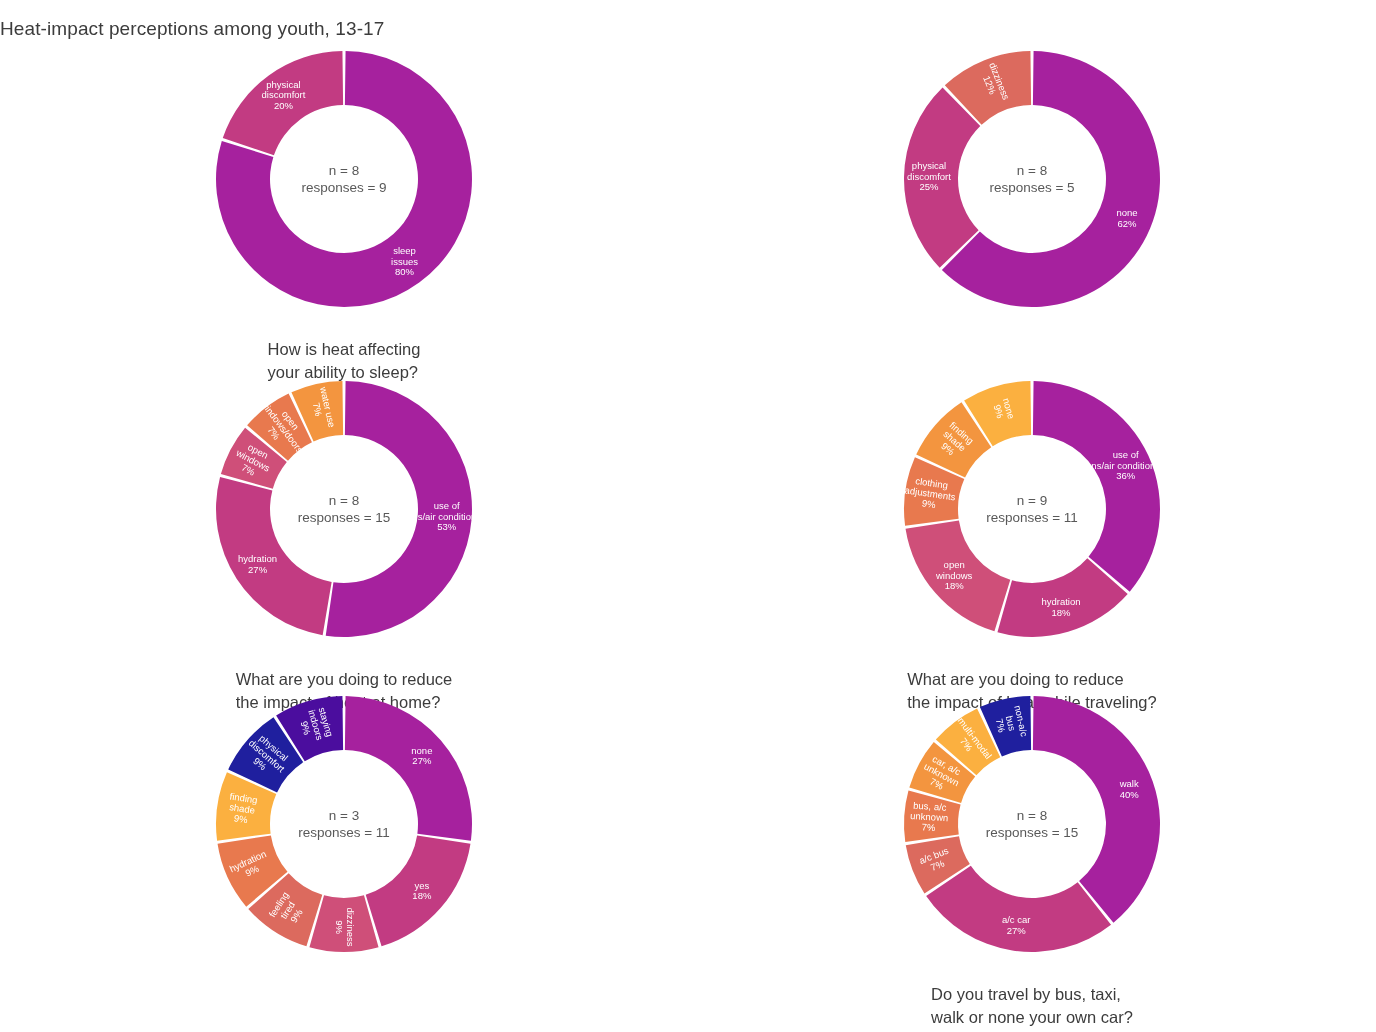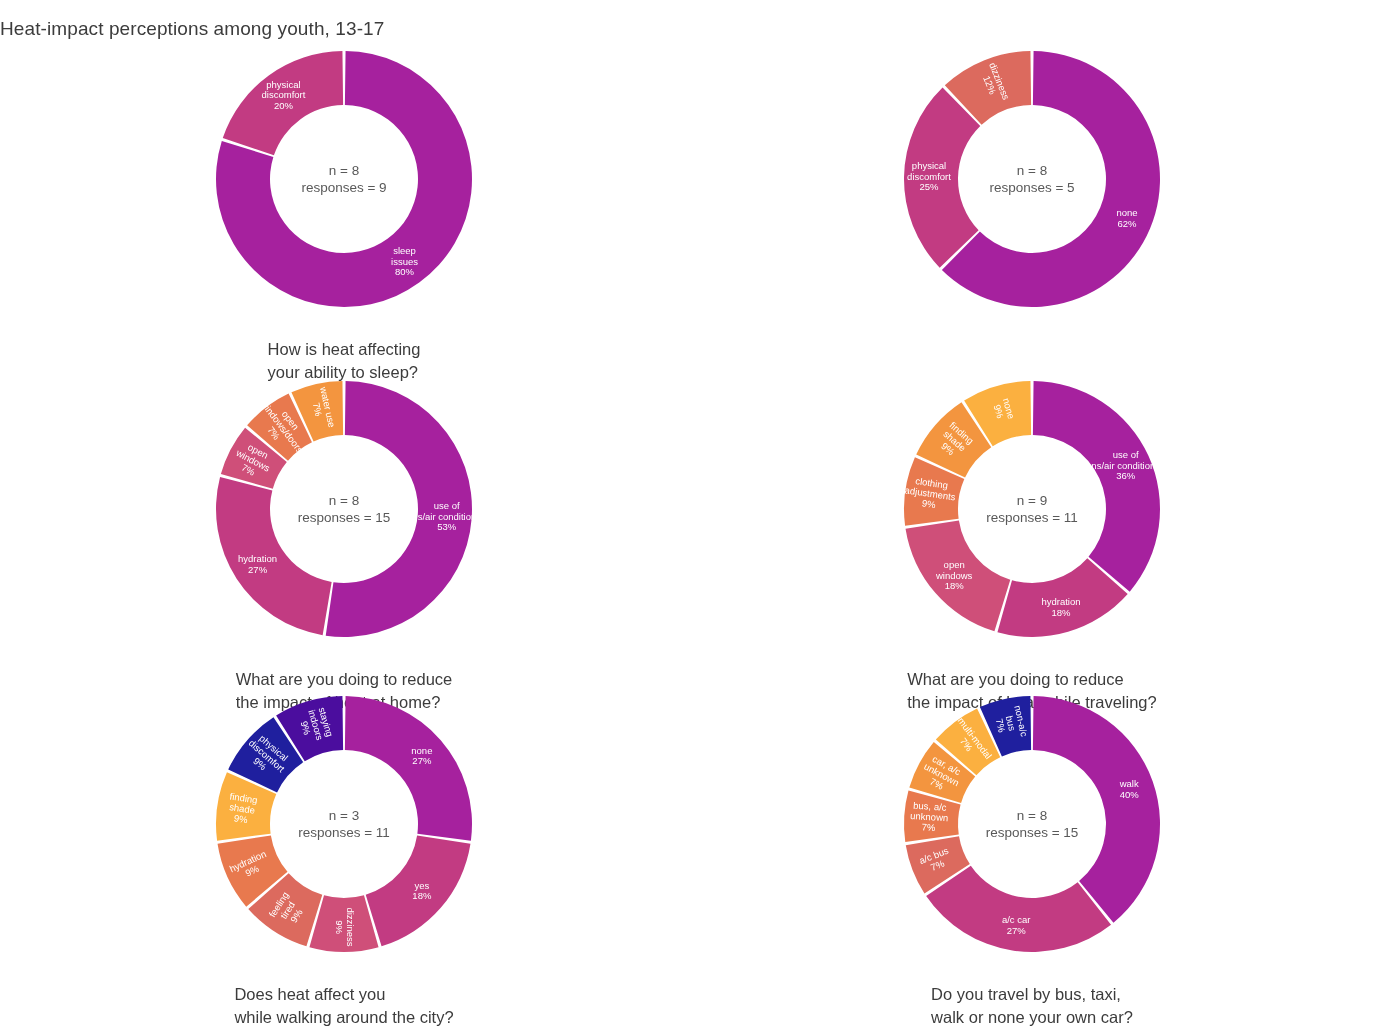--- a/index.html
+++ b/index.html
@@ -248,22 +248,20 @@
             <text class="slice-label" x="0" y="-10.5">staying</text>
             <text class="slice-label" x="0" y="0">indoors</text>
             <text class="slice-label" x="0" y="10.5">9%</text>
           </g>
         </svg>
         <div class="center-text">
           <div>n = 3</div>
           <div>responses = 11</div>
         </div>
       </div>
-      <div class="caption">Does heat affect you
-while walking around the city?</div>
     </div>
     <div class="cell" style="left: 688px; top: 645px;">
       <div class="donut-wrap">
         <svg width="266" height="266" viewBox="0 0 266 266">
           <path d="M134.56377610691166,5.009552683462147 A128,128 0 0 1 214.45856593757523,231.7345027606546 L180.09323343266067,190.08088440850344 A74,74 0 0 0 133.9040580618083,59.00552264512655 Z" fill="#a6219e"></path>
           <g transform="translate(230.14490675054157,98.76745565359506) rotate(0)">
             <text class="slice-label" x="0" y="-5.25">walk</text>
             <text class="slice-label" x="0" y="5.25">40%</text>
           </g>
           <path d="M212.0219507619708,233.69523969767715 A128,128 0 0 1 27.17063297842654,205.0010074638758 L71.81739719065284,174.6255824400532 A74,74 0 0 0 178.68456528426438,191.2144354502196 Z" fill="#c23b82"></path>

